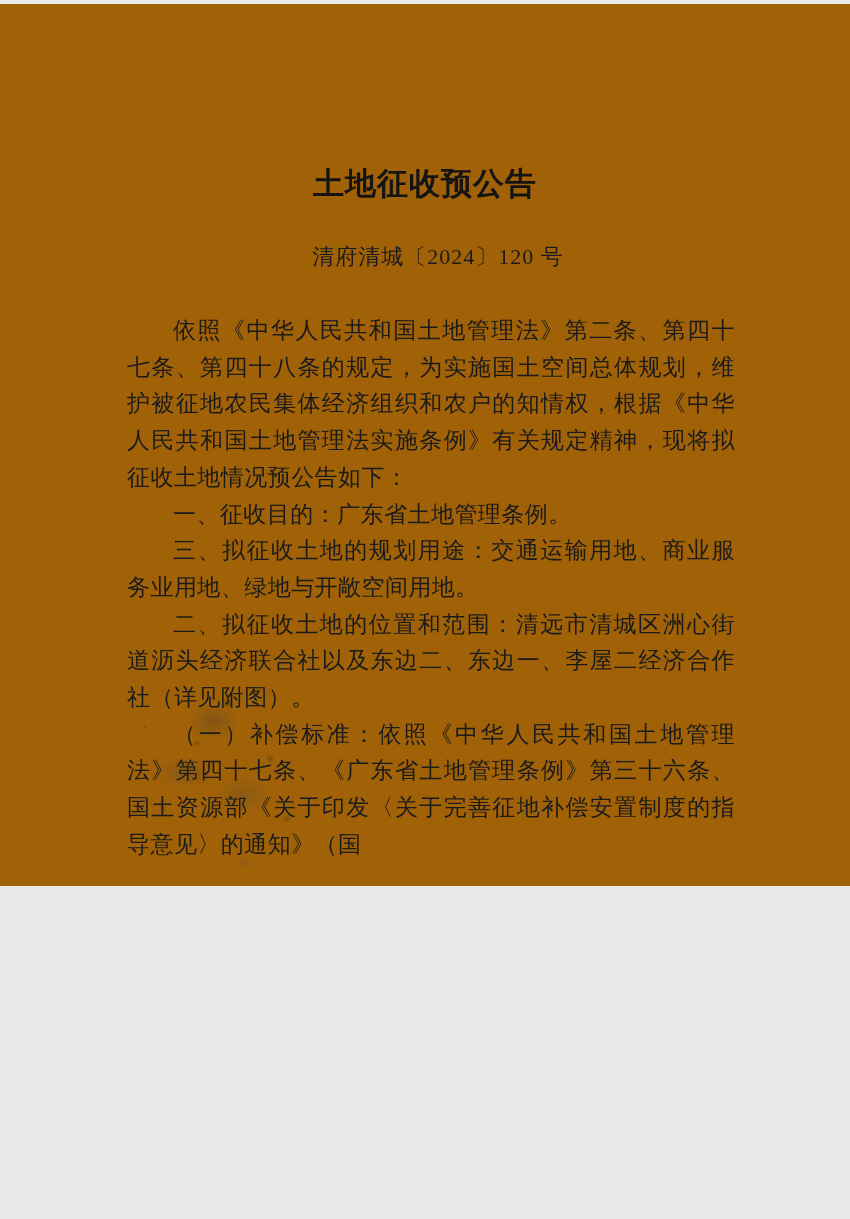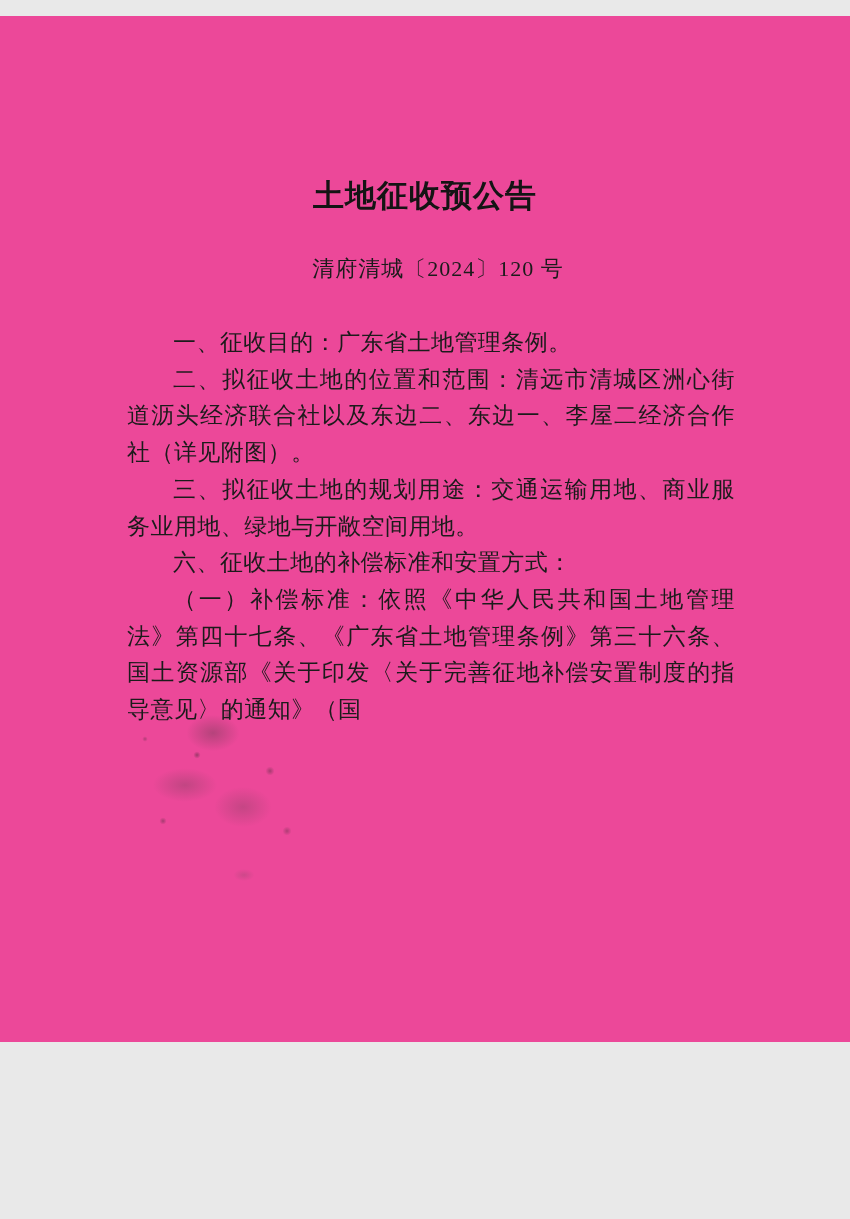--- a/index.html
+++ b/index.html
@@ -3,23 +3,23 @@
 <meta charset="utf-8">
 <style>
   html, body {
     margin: 0;
     padding: 0;
     background: #e9e9e9;
   }
   .page {
     position: relative;
     width: 850px;
-    height: 1026px;
-    margin: 16px auto;
-    background: #ec4899;
+    height: 882px;
+    margin: 4px auto;
+    background: #a16207;
     overflow: hidden;
     color: #1b1b1b;
     font-family: "Liberation Serif", "DejaVu Serif", serif;
   }
   .doc-title {
     position: absolute;
     top: 160px;
     left: 0;
     width: 100%;
     margin: 0;
@@ -103,22 +103,22 @@
 <div class="page">
 
   <div class="scan-smudge"></div>
   <div class="scan-speck"></div>
 
   <h1 class="doc-title">土地征收预公告</h1>
 
   <div class="doc-number">清府清城〔2024〕120 号</div>
 
   <div class="doc-body">
+    <p>依照《中华人民共和国土地管理法》第二条、第四十七条、第四十八条的规定，为实施国土空间总体规划，维护被征地农民集体经济组织和农户的知情权，根据《中华人民共和国土地管理法实施条例》有关规定精神，现将拟征收土地情况预公告如下：</p>
     <p>一、征收目的：广东省土地管理条例。</p>
+    <p>三、拟征收土地的规划用途：交通运输用地、商业服务业用地、绿地与开敞空间用地。</p>
     <p>二、拟征收土地的位置和范围：清远市清城区洲心街道沥头经济联合社以及东边二、东边一、李屋二经济合作社（详见附图）。</p>
-    <p>三、拟征收土地的规划用途：交通运输用地、商业服务业用地、绿地与开敞空间用地。</p>
-    <p>六、征收土地的补偿标准和安置方式：</p>
     <p>（一）补偿标准：依照《中华人民共和国土地管理法》第四十七条、《广东省土地管理条例》第三十六条、国土资源部《关于印发〈关于完善征地补偿安置制度的指导意见〉的通知》（国</p>
   </div>
 
   <div class="page-number">- 1 -</div>
 
 </div>
 
 </body></html>

